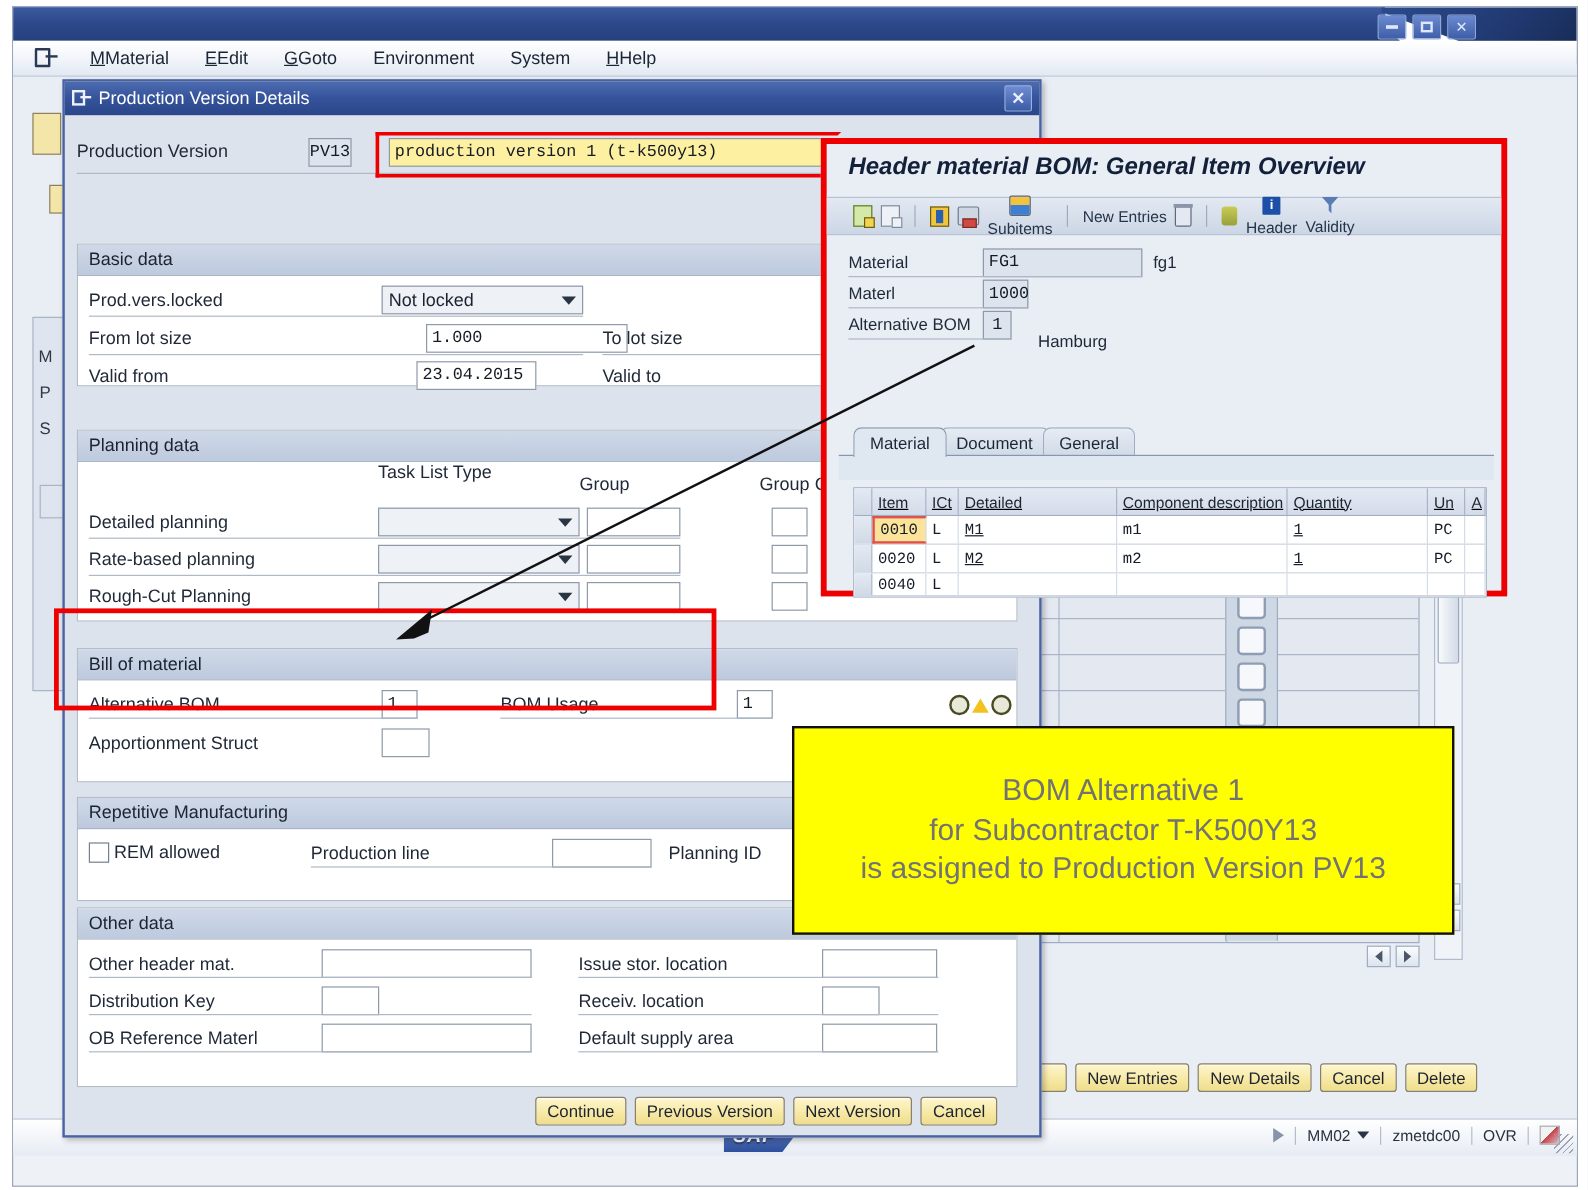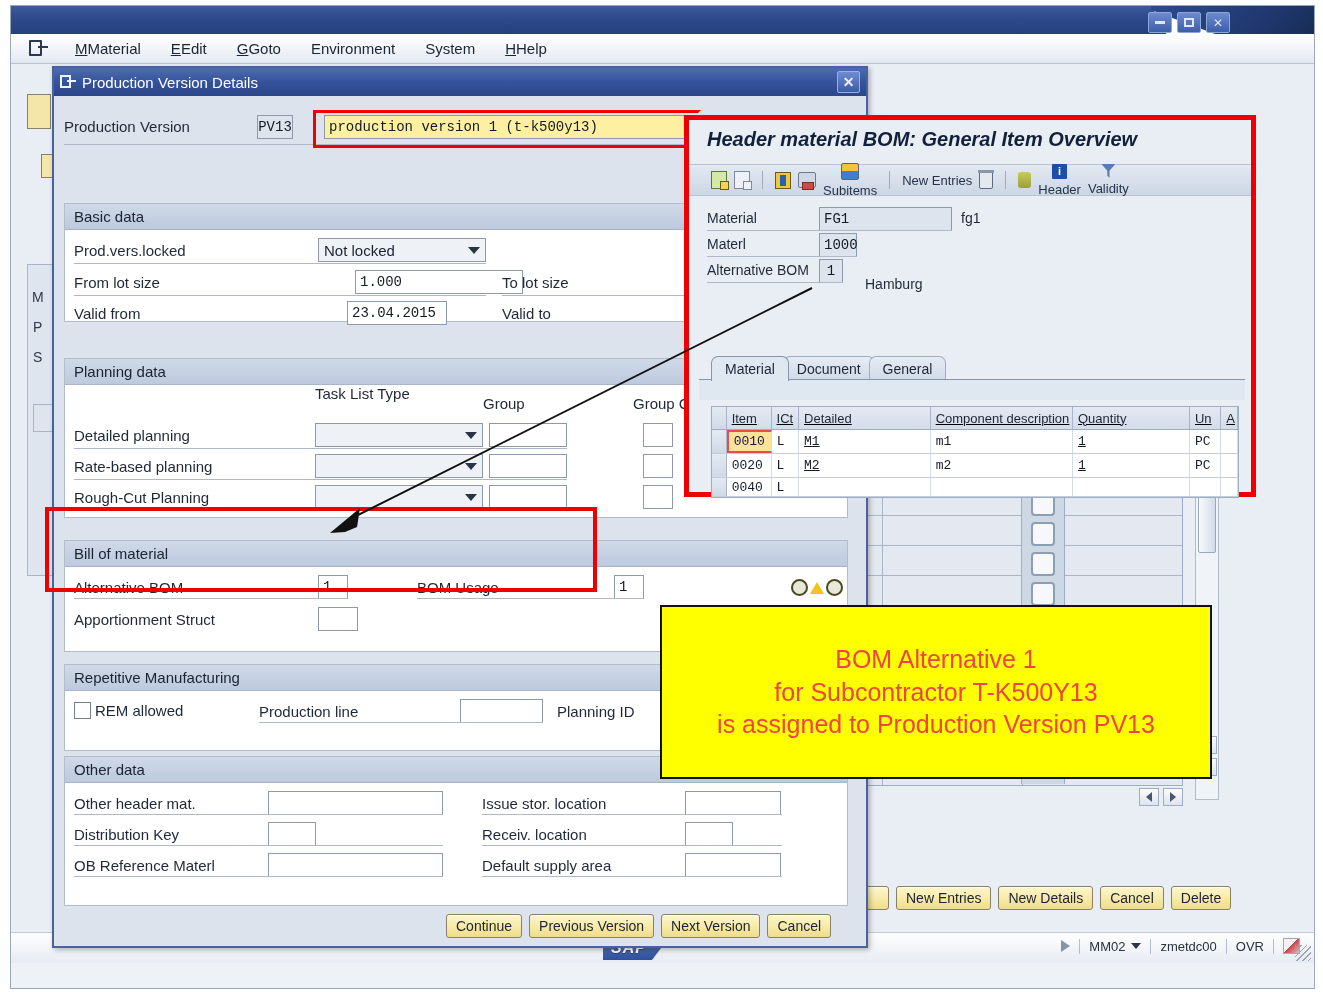--- a/index.html
+++ b/index.html
@@ -119,21 +119,21 @@
     font-size:15px;color:#1b2330;box-sizing:border-box;}
   .uline{position:absolute;height:1px;background:#aeb8c6;}
 
   .cbx{width:15px;height:15px;background:#fff;border:1px solid #74808f;display:inline-block;}
 
   
   .redbox{position:absolute;border:4px solid #ee0000;box-sizing:border-box;pointer-events:none;}
   .redbracket{position:absolute;border:3px solid #ee0000;border-left-width:3px;box-sizing:border-box;}
   .callout{position:absolute;background:#ffff00;border:2px solid #111;
     display:flex;flex-direction:column;align-items:center;justify-content:center;
-    font-size:25px;color:#ef4444;line-height:1.3;text-align:center;}
+    font-size:25px;color:#737373;line-height:1.3;text-align:center;}
 
   
   .bom{position:absolute;left:684px;top:115px;width:572px;height:382px;
     border:5px solid #ee0000;box-sizing:border-box;background:#e8edf4;}
   .bom-inner{position:absolute;left:0;top:0;right:0;bottom:0;background:#e9eef5;}
   .bom-title{position:absolute;left:18px;top:8px;font-size:20px;font-style:italic;font-weight:bold;color:#12203a;}
   .bom-tbbar{position:absolute;left:0;top:44px;width:100%;height:32px;
     background:linear-gradient(180deg,#e3e9f2,#ccd6e5);border-top:1px solid #b7c2d3;border-bottom:1px solid #b7c2d3;
     display:flex;align-items:center;padding-left:22px;box-sizing:border-box;gap:7px;}
   .tbi{font-size:13px;color:#26344a;display:flex;align-items:center;gap:3px;cursor:pointer;flex-direction:column;}

